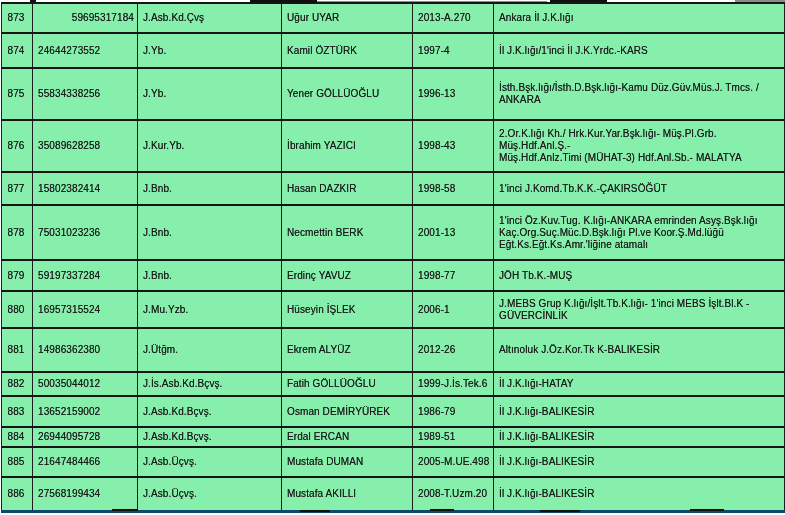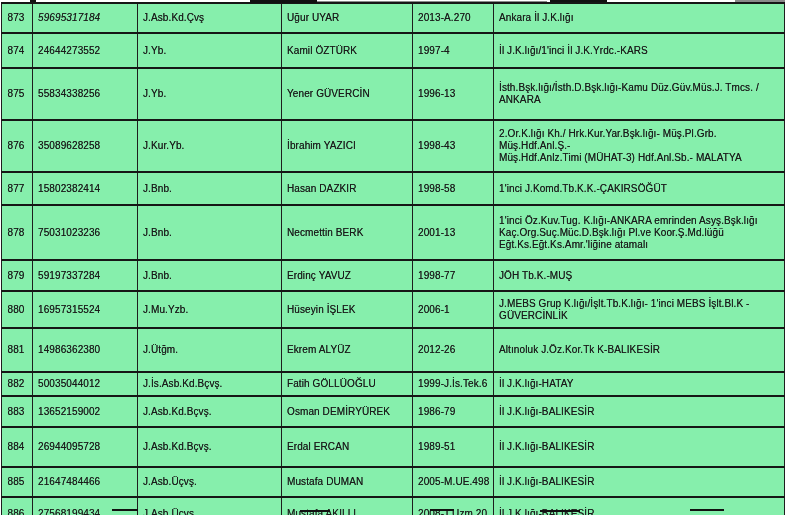--- a/index.html
+++ b/index.html
@@ -27,34 +27,34 @@
     padding:2px 3px 2px 5px;
     vertical-align:middle;
     overflow:hidden;
     letter-spacing:.1px;
     text-shadow:0 0 .6px rgba(20,20,20,.75);
     white-space:pre-wrap;
     word-wrap:break-word;
   }
   tr:last-child td{border-bottom:3px solid #0c4a6e;}
   td.c-no{text-align:center;padding-left:1px;}
-  tr:first-child td.c-id{text-align:left;font-style:italic;}
+  tr:first-child td.c-id{text-align:right;}
   
   tbody tr:nth-child(1){height:30px;}
   tbody tr:nth-child(2){height:35px;}
   tbody tr:nth-child(3){height:52px;}
   tbody tr:nth-child(4){height:52px;}
   tbody tr:nth-child(5){height:33px;}
   tbody tr:nth-child(6){height:55px;}
   tbody tr:nth-child(7){height:31px;}
   tbody tr:nth-child(8){height:37px;}
   tbody tr:nth-child(9){height:44px;}
   tbody tr:nth-child(10){height:24px;}
   tbody tr:nth-child(11){height:31px;}
-  tbody tr:nth-child(12){height:40px;}
+  tbody tr:nth-child(12){height:20px;}
   tbody tr:nth-child(13){height:30px;}
   tbody tr:nth-child(14){height:34px;}
   
   .artifact{position:absolute;background:#111;}
   .artifact.light{background:#8a8a8a;}
 </style>
 </head>
 <body>
 
 <div class="scan-page">
@@ -96,21 +96,21 @@
     <td class="c-rank">J.Yb.</td>
     <td class="c-name">Kamil ÖZTÜRK</td>
     <td class="c-term">1997-4</td>
     <td class="c-assign">İl J.K.lığı/1'inci İl J.K.Yrdc.-KARS</td>
   </tr>
 
   <tr>
     <td class="c-no">875</td>
     <td class="c-id">55834338256</td>
     <td class="c-rank">J.Yb.</td>
-    <td class="c-name">Yener GÜVERCİN</td>
+    <td class="c-name">Yener GÖLLÜOĞLU</td>
     <td class="c-term">1996-13</td>
     <td class="c-assign">İsth.Bşk.lığı/İsth.D.Bşk.lığı-Kamu Düz.Güv.Müs.J. Tmcs. /
 ANKARA</td>
   </tr>
 
   <tr>
     <td class="c-no">876</td>
     <td class="c-id">35089628258</td>
     <td class="c-rank">J.Kur.Yb.</td>
     <td class="c-name">İbrahim YAZICI</td>

